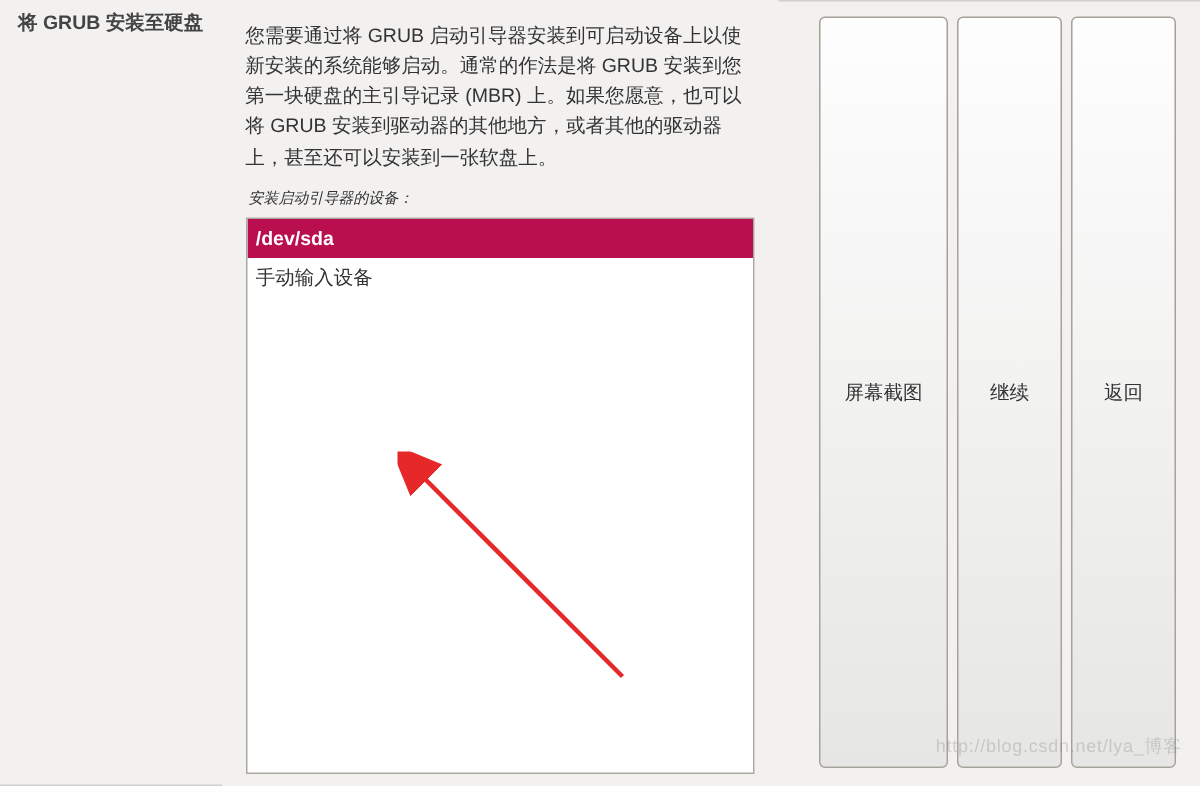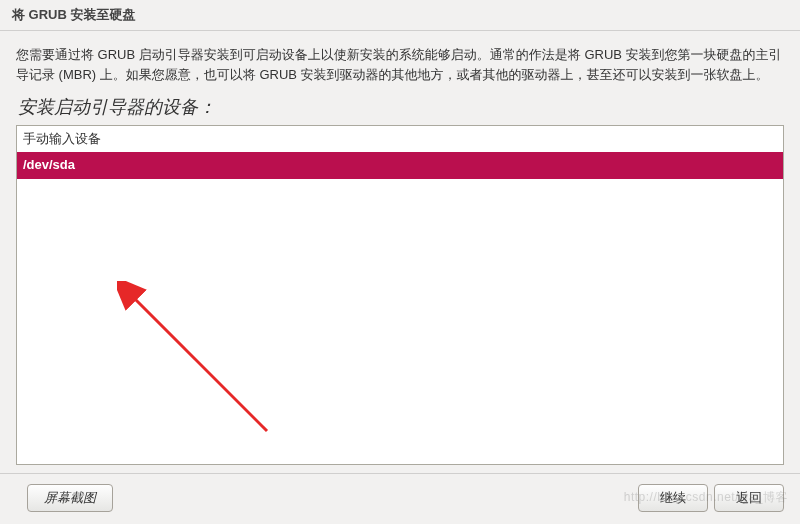--- a/index.html
+++ b/index.html
@@ -6,21 +6,21 @@
     body {
       width: 800px;
       height: 524px;
       font-family: "Microsoft YaHei", "SimSun", Arial, sans-serif;
       font-size: 13px;
       background: #f2f1f0;
       color: #333;
       position: relative;
       overflow: hidden;
     }
-    .window { width: 100%; height: 100%; display: flex; flex-direction: column; }
+    .window { width: 100%; height: 100%; display: flex; flex-direction: row; }
     .titlebar {
       background: #f2f1f0;
       padding: 6px 12px 6px 12px;
       border-bottom: 1px solid #d0cfce;
       font-weight: bold;
       font-size: 13px;
       color: #444;
     }
     .content {
       flex: 1;
@@ -32,21 +32,21 @@
     .description {
       color: #333;
       line-height: 1.55;
       font-size: 13px;
       margin-bottom: 10px;
     }
     .subheading {
       font-style: italic;
       color: #333;
       margin-bottom: 6px;
-      font-size: 18px;
+      font-size: 10px;
       padding-left: 2px;
     }
     .list-box {
       flex: 1;
       border: 1px solid #aba99f;
       background: #ffffff;
       margin-bottom: 8px;
       position: relative;
       overflow: hidden;
     }
@@ -73,21 +73,21 @@
       border: 1px solid #a6a29a;
       border-radius: 4px;
       padding: 4px 16px;
       font-size: 13px;
       color: #333;
       cursor: pointer;
       font-family: inherit;
       margin-left: 6px;
       min-width: 70px;
     }
-    .btn:first-child { margin-left: 11px; font-style: italic; }
+    .btn:first-child { margin-left: 11px; }
     .arrow-overlay {
       position: absolute;
       pointer-events: none;
       left: 100px;
       top: 155px;
       width: 200px;
       height: 180px;
     }
     .watermark {
       position: absolute;
@@ -106,22 +106,22 @@
 <div class="window">
   <div class="titlebar">
     <span>将 GRUB 安装至硬盘</span>
   </div>
 
   <div class="content">
     <div class="description">您需要通过将 GRUB 启动引导器安装到可启动设备上以使新安装的系统能够启动。通常的作法是将 GRUB 安装到您第一块硬盘的主引导记录 (MBR) 上。如果您愿意，也可以将 GRUB 安装到驱动器的其他地方，或者其他的驱动器上，甚至还可以安装到一张软盘上。</div>
     <div class="subheading">安装启动引导器的设备：</div>
 
     <div class="list-box">
+      <div class="list-item selected">/dev/sda</div>
       <div class="list-item">手动输入设备</div>
-      <div class="list-item selected">/dev/sda</div>
 
       <svg class="arrow-overlay" viewBox="0 0 200 180">
         <defs>
           <marker id="arrowhead" markerWidth="12" markerHeight="12" refX="2" refY="5" orient="auto">
             <polygon points="0 0, 12 5, 0 10" fill="#e62828"></polygon>
           </marker>
         </defs>
         <line x1="150" y1="150" x2="15" y2="15" stroke="#e62828" stroke-width="3" marker-end="url(#arrowhead)"></line>
       </svg>
     </div>

